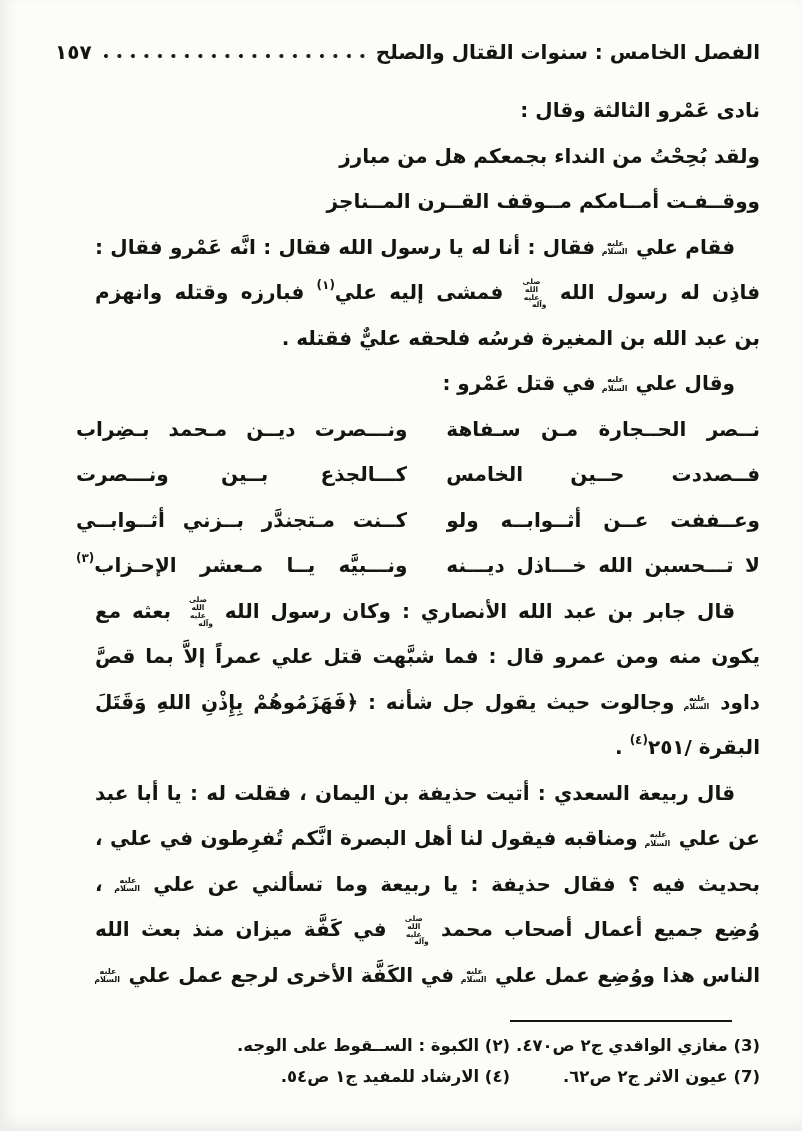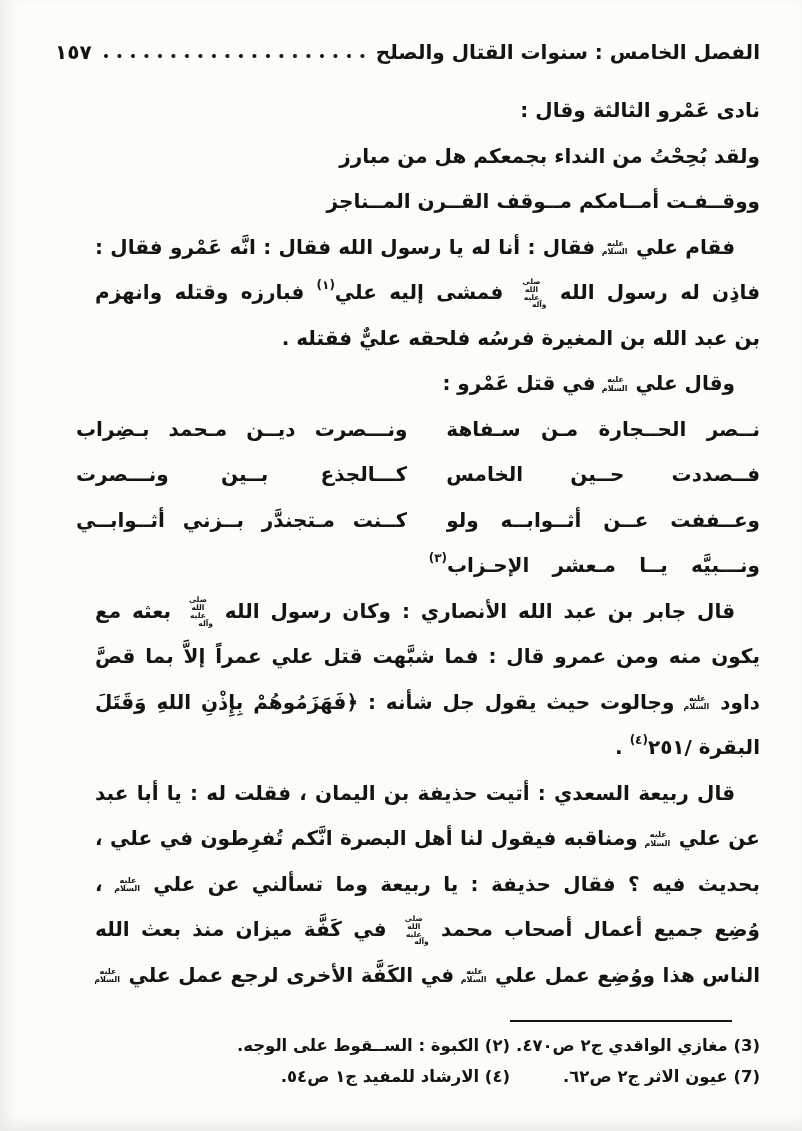--- a/index.html
+++ b/index.html
@@ -73,20 +73,21 @@
     </div>
     <div class="verse">
       <div class="sadr">فــصددت حــين الخامس مـتجندِلاً</div>
       <div class="ajz">كـــالجذع بــين ونـــصرت وروابــي</div>
     </div>
     <div class="verse">
       <div class="sadr">وعــففت عــن أثــوابــه ولو أنَــني</div>
       <div class="ajz">كــنت مـتجندَّر بــزني أثــوابــي</div>
     </div>
     <div class="verse">
+      <div class="sadr">لا تـــحسبن الله خـــاذل ديـــنه</div>
       <div class="ajz">ونـــبيَّه يــا مـعشر الإحـزاب<sup>(٣)</sup></div>
     </div>
 
     <div class="line justify indent">قال جابر بن عبد الله الأنصاري : وكان رسول الله <span class="hon saw">صلى الله عليه وآله</span> بعثه مع علي <span class="hon as">عليه السلام</span> لينظر ما</div>
     <div class="line justify">يكون منه ومن عمرو قال : فما شبَّهت قتل علي عمراً إلاَّ بما قصَّ الله تعالى من قصة</div>
     <div class="line justify">داود <span class="hon as">عليه السلام</span> وجالوت حيث يقول جل شأنه : ﴿فَهَزَمُوهُمْ بِإِذْنِ اللهِ وَقَتَلَ دَاوُودُ جَـالُوتَ﴾</div>
     <div class="line">البقرة /٢٥١<sup>(٤)</sup> .</div>
 
     <div class="line justify indent">قال ربيعة السعدي : أتيت حذيفة بن اليمان ، فقلت له : يا أبا عبد الله إنا لنتحدَّث</div>
     <div class="line justify">عن علي <span class="hon as">عليه السلام</span> ومناقبه فيقول لنا أهل البصرة انَّكم تُفرِطون في علي ، هل أنت محدِّثي</div>

